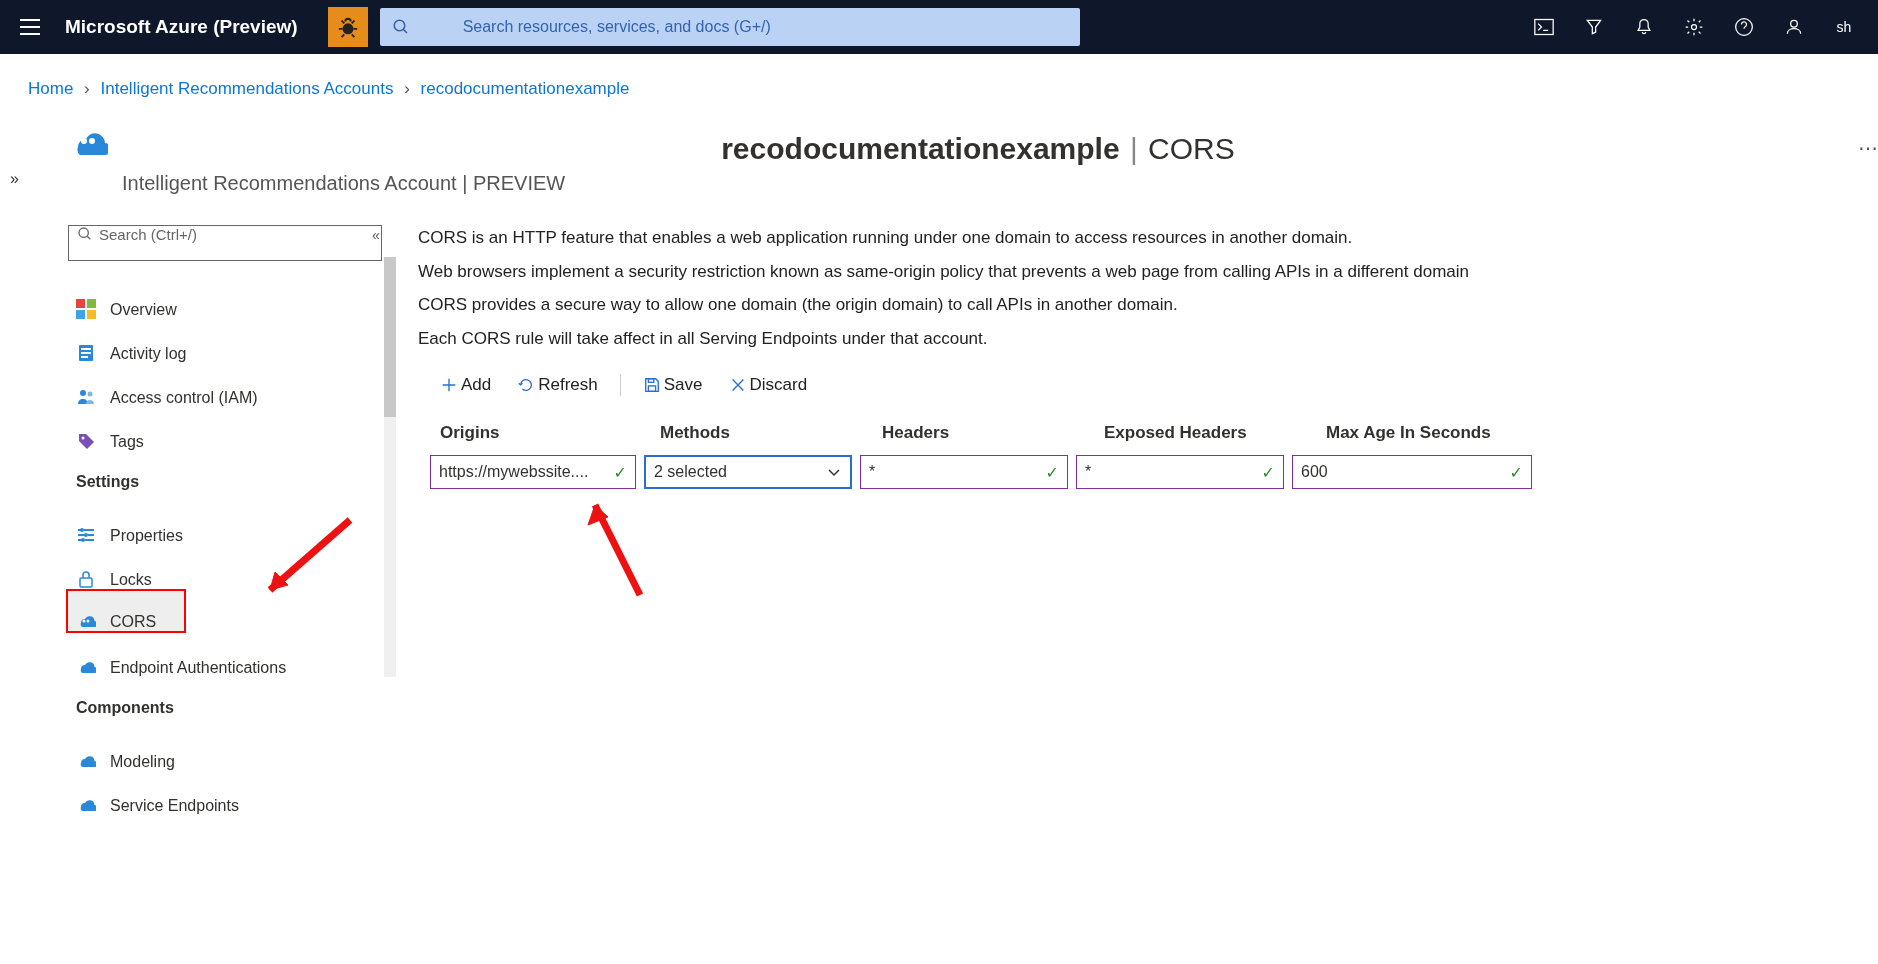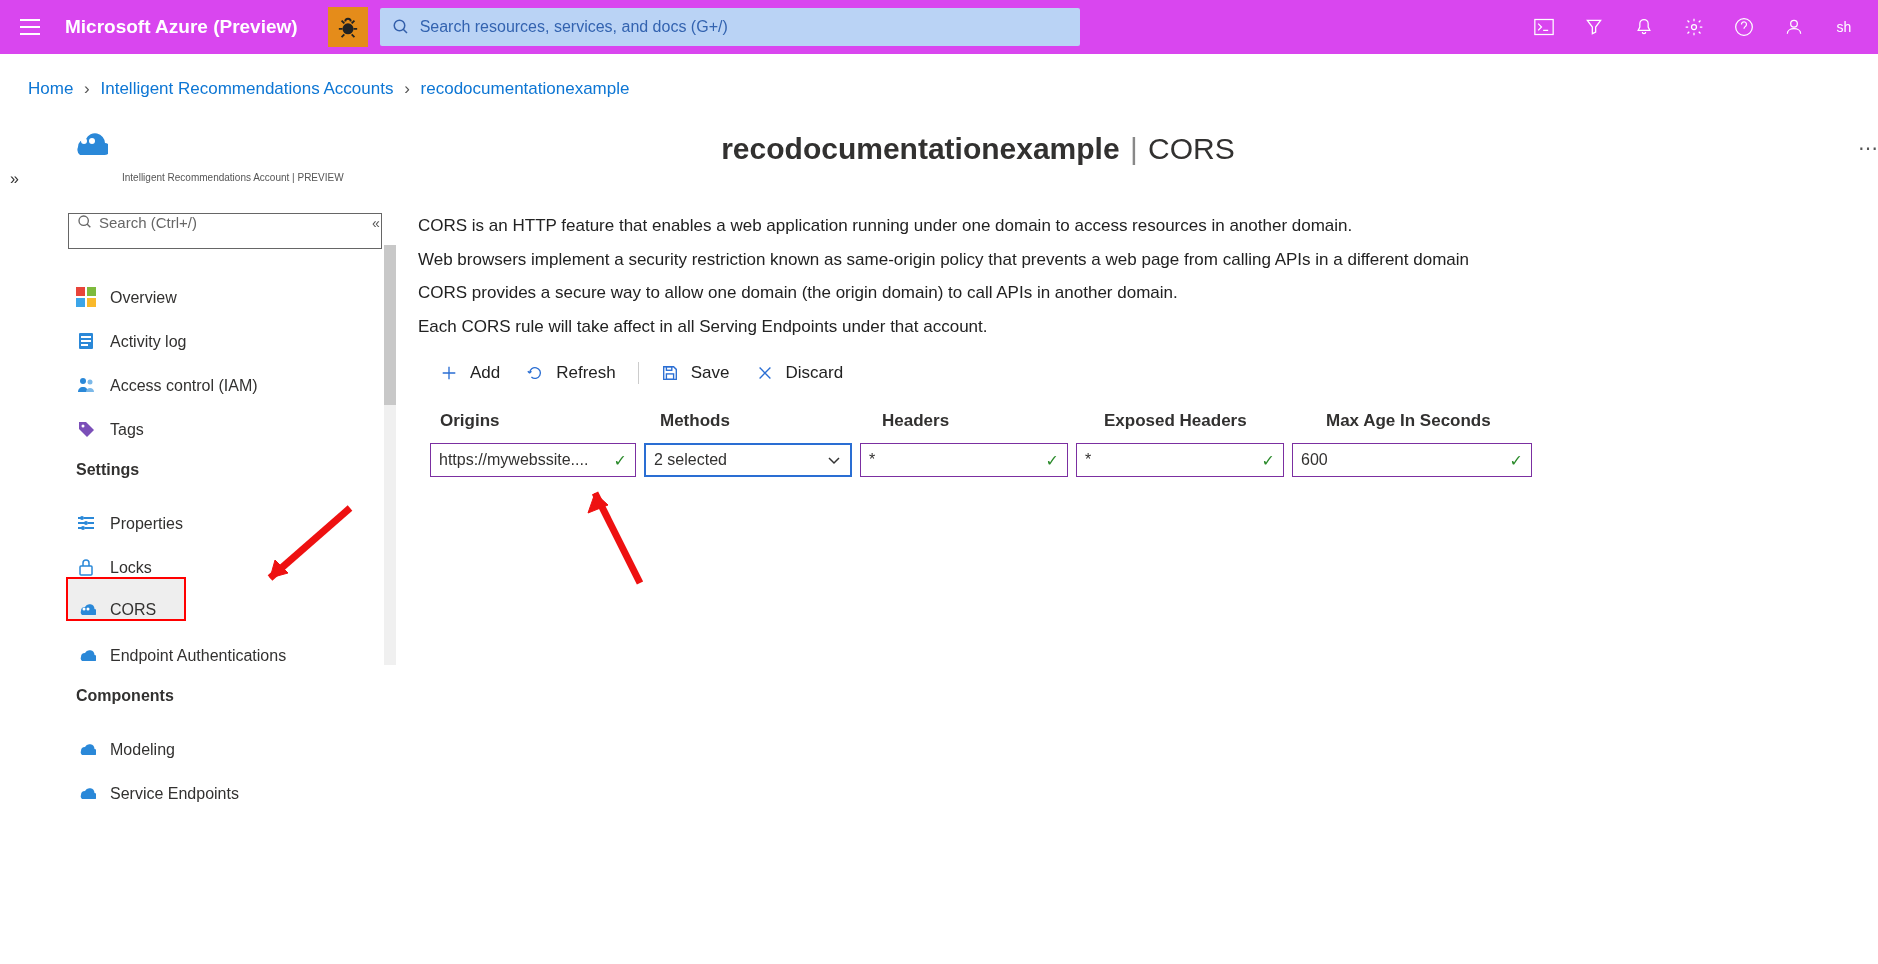--- a/index.html
+++ b/index.html
@@ -1,55 +1,55 @@
 <!DOCTYPE html>
 <html><head>
 <meta charset="utf-8">
 <style>
 * { box-sizing: border-box; margin: 0; padding: 0; }
 body { font-family: "Segoe UI", Arial, sans-serif; font-size: 13px; color: #323130; overflow: hidden; width: 1878px; height: 964px; position: relative; }
-.topbar { background: #d946ef; height: 54px; display: flex; align-items: center; color: white; padding: 0 10px; }
+.topbar { background: #0f172a; height: 54px; display: flex; align-items: center; color: white; padding: 0 10px; }
 .hamburger { width: 40px; height: 40px; display: flex; align-items: center; justify-content: center; cursor: pointer; }
 .hamburger svg { width: 20px; height: 16px; }
 .brand { font-size: 19px; font-weight: 600; margin-left: 15px; margin-right: 30px; white-space: nowrap; }
 .bug-btn { background: #e58c1a; width: 40px; height: 40px; display: flex; align-items: center; justify-content: center; margin-right: 12px; }
-.searchbar { background: #bad3f5; height: 38px; flex: 0 0 700px; display: flex; align-items: center; border-radius: 2px; padding: 0 12px; }
+.searchbar { background: #bad3f5; height: 38px; flex: 0 0 700px; display: flex; align-items: center; border-radius: 2px; padding: 0 12px; gap: 43px; }
 .search-icon { color: #335faa; margin-right: 10px; }
 .searchbar span.placeholder { color: #3363b0; font-size: 16px; }
 .top-icons { margin-left: auto; display: flex; align-items: center; gap: 2px; }
 .top-icons .ticon { width: 48px; height: 48px; display: flex; align-items: center; justify-content: center; cursor: pointer; color: white; }
 .top-user { width: 48px; height: 48px; display: flex; align-items: center; justify-content: center; color:white; font-size:14px; }
 .breadcrumb { padding: 25px 28px 10px 28px; font-size: 17px; }
 .breadcrumb a { color: #0d76d4; text-decoration: none; }
 .breadcrumb .sep { color: #555; margin: 0 6px; }
 .breadcrumb .current { color: #0d76d4; }
 .expander { position: absolute; left: 10px; top: 170px; color: #333; font-size: 16px; }
 .main-wrap { display: flex; padding-left: 60px; }
 .title-row { display: flex; align-items: baseline; padding: 10px 0 0 8px; gap: 14px; justify-content: space-between; }
 .title-icon { width: 40px; height: 40px; position: relative; top: 4px; }
 .page-title { font-size: 30px; font-weight: 600; }
 .page-title .sep2 { font-weight: 400; color: #888; margin: 0 2px; }
-.page-subtitle { font-size: 10px; color: #555; padding-left: 62px; padding-top: 6px; }
+.page-subtitle { font-size: 20px; color: #555; padding-left: 62px; padding-top: 6px; }
 .more-dots { color:#555; font-size: 20px; position: relative; top:-4px; margin-left: 10px;}
 .columns { display: flex; margin-top: 30px; }
 .sidebar { width: 330px; flex-shrink: 0; padding-left: 8px; }
 .side-search { border: 1px solid #666; height: 36px; display: flex; align-items: flex-start; padding: 0 8px; margin: 0 8px 14px 0; }
 .side-search svg { width: 16px; height: 16px; color: #666; margin-right: 6px; }
 .side-search span { color:#666; font-size:15px; }
 .side-item { height: 44px; display: flex; align-items: flex-end; padding-left: 8px; gap: 14px; font-size: 16px; cursor: pointer; }
 .side-item.active { background: #eee; }
 .side-item.highlight-box { border: 2.5px solid red; width: 120px; margin-left: -2px; padding-left: 8px; }
 .side-section { font-size: 16px; font-weight: 600; color: #323130; padding: 22px 0 10px 8px; }
 .content { flex: 1; position: relative; padding-left: 10px; }
 .collapse-chev { position: absolute; left: -18px; top: 2px; color:#555; font-size: 14px;}
 .scrollbar-fake { position: absolute; left: -6px; top: 32px; width: 12px; height: 420px; background: #f0f0f0; }
 .scrollbar-thumb { position: absolute; left:-6px; top:32px; width:12px; height:160px; background:#c8c8c8; }
 .desc { font-size: 17px; line-height: 1.5; color: #222; padding: 0 0 8px 18px; }
 .toolbar { display: flex; align-items: center; gap: 6px; padding: 10px 0 10px 30px; }
-.tbtn { display: flex; align-items: center; gap: 12px; padding: 6px 10px; font-size: 17px; cursor: pointer; color: #222; }
+.tbtn { display: flex; align-items: center; gap: 3px; padding: 6px 10px; font-size: 17px; cursor: pointer; color: #222; }
 .tbtn svg { width: 18px; height: 18px; }
 .tb-divider { width:1px; height: 22px; background: #ccc; margin: 0 6px; }
 .table-hdr { display: flex; padding: 12px 0 12px 40px; gap: 0; }
 .table-hdr div { font-size: 17px; font-weight: 600; }
 .col-origins { width: 220px; }
 .col-methods { width: 222px; }
 .col-headers { width: 222px; }
 .col-exposed { width: 222px; }
 .col-maxage { width: 222px; }
 .table-row { display: flex; padding-left: 30px; gap: 8px; text-align: right; }

